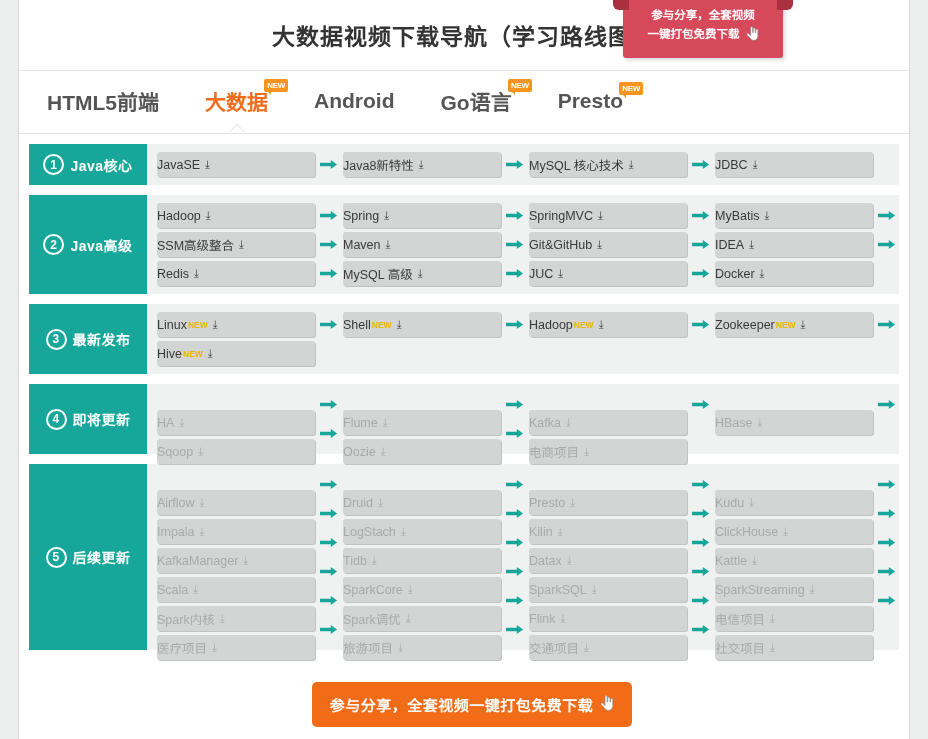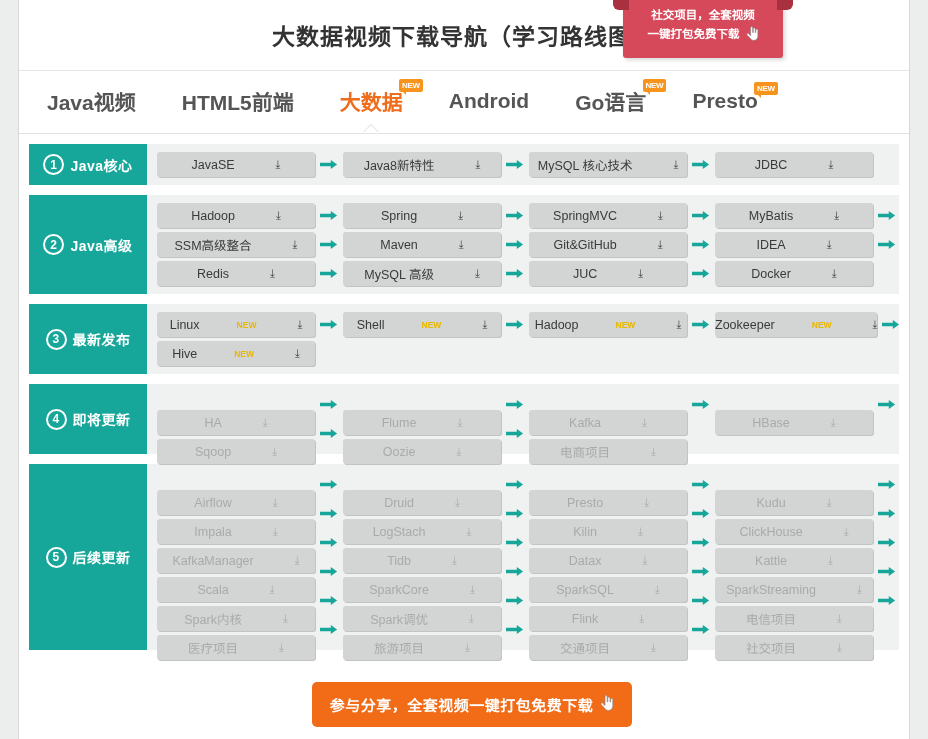--- a/index.html
+++ b/index.html
@@ -131,26 +131,25 @@
     display:flex;align-items:center;
     height:25px;margin-bottom:4px;
     padding-left:10px;
   }
   .chain:last-child{margin-bottom:0;}
   .pill{
     flex:0 0 158px;
     height:25px;
     background:#d3d4d4;
     border-radius:3px;
-    display:flex;align-items:center;justify-content:center;
+    display:flex;align-items:center;
     font-size:12.5px;color:#3a3a3a;
     box-shadow:1px 1px 0 #c2c3c3;
     cursor:pointer;
     white-space:nowrap;
-    gap:36px;
   }
   .pill.dim{color:#a9abab;margin-top:36px;}
   .pill .dl{
     display:inline-block;margin-left:5px;
     font-size:11px;line-height:1;
   }
   .pill .inline-new{
     color:#e8b800;font-size:8.5px;font-weight:bold;
     vertical-align:super;margin-left:1px;
   }
@@ -184,34 +183,33 @@
 </style>
 </head>
 <body>
 
 <div class="page">
   <div class="card">
 
     <div class="header">
       <div class="header-title">大数据视频下载导航（学习路线图）</div>
       <div class="ribbon">
-        <span class="rline">社交项目，全套视频</span>
+        <span class="rline">参与分享，全套视频</span>
         <span class="rline">
           <span>一键打包免费下载</span>
           <span class="cursor-hand">
             <svg viewBox="0 0 14 16" width="13" height="15">
               <path d="M5 1.8c0-.7.5-1.2 1.1-1.2s1.1.5 1.1 1.2v5.1h.6V3.3c0-.7.5-1.2 1.1-1.2s1.1.5 1.1 1.2v3.6h.6V4.6c0-.7.5-1.2 1.1-1.2s1.1.5 1.1 1.2v6.1c0 2.6-1.7 4.7-4.2 4.7-2.1 0-3.3-.9-4.2-2.6L1.1 9.6C.8 9 1 8.3 1.6 8c.5-.3 1.1-.1 1.5.4l1.3 1.8h.6z" fill="#fff" stroke="#8a8a8a" stroke-width=".7"></path>
             </svg>
           </span>
         </span>
       </div>
     </div>
 
     <div class="tabbar">
-        <div class="tab"><span>Java视频</span></div>
         <div class="tab"><span>HTML5前端</span></div>
         <div class="tab active"><span>大数据</span><span class="newbadge">NEW</span></div>
         <div class="tab"><span>Android</span></div>
         <div class="tab"><span>Go语言</span><span class="newbadge">NEW</span></div>
         <div class="tab"><span>Presto</span><span class="newbadge">NEW</span></div>
       </div>
 
     <div class="roadmap">
         <div class="stage">
           <div class="stage-label">

